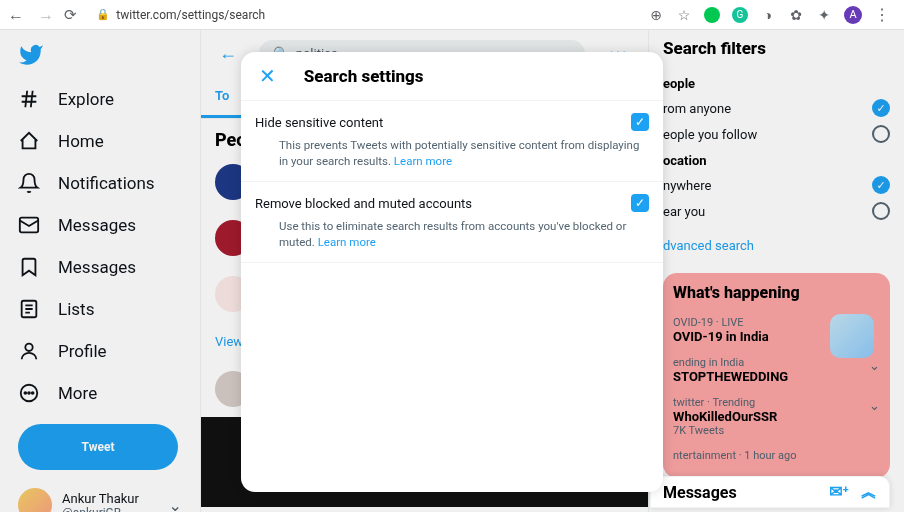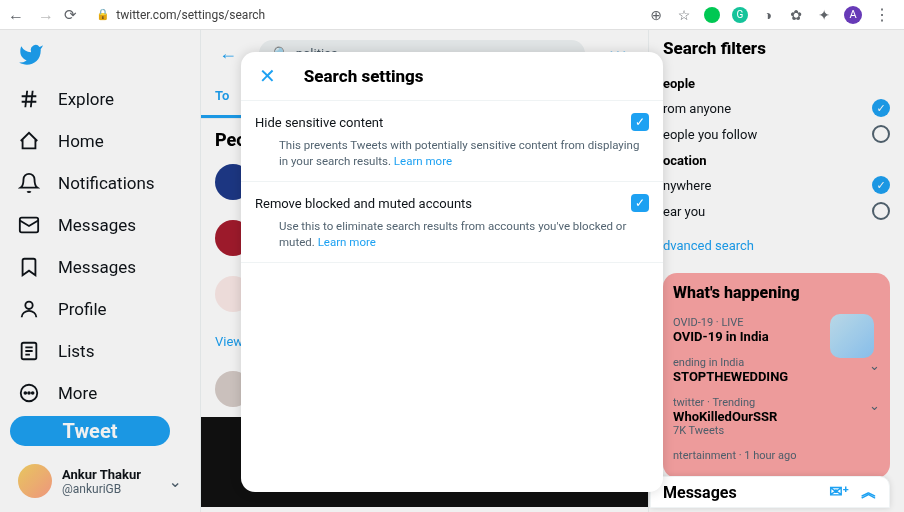--- a/index.html
+++ b/index.html
@@ -25,24 +25,24 @@
   
   .page { display:flex; height: calc(100% - 30px); position: relative; }
   .dim-overlay { position:absolute; top:30px; left:0; right:0; bottom:0; background: rgba(0,0,0,0.06); z-index:5; pointer-events:none; }
   
   
   .sidebar { width: 200px; padding: 6px 8px; display:flex; flex-direction:column; }
   .logo { padding: 6px 10px; }
   .logo svg { width: 26px; height: 26px; fill:#1da1f2; }
   .nav-item { display:flex; align-items:center; gap: 18px; padding: 10px 10px; font-size: 17px; color:#0f1419; cursor:pointer; border-radius: 24px; }
   .nav-item svg { width: 22px; height: 22px; }
-  .tweet-btn { margin: 2px; background:#1da1f2; color:#fff; border:none; padding: 3px 0; width: 160px; font-size: 20px; font-weight:700; border-radius: 28px; cursor:pointer; }
+  .tweet-btn { margin: 10px; background:#1da1f2; color:#fff; border:none; padding: 16px 0; width: 160px; font-size: 12px; font-weight:700; border-radius: 28px; cursor:pointer; }
   .profile-pill { margin-top:auto; display:flex; align-items:center; gap:10px; padding:8px 10px; cursor:pointer; }
   .profile-pill .avatar { width:34px;height:34px;border-radius:50%;background:linear-gradient(135deg,#f6d365,#fda085); }
-  .profile-pill .name { font-weight:700; font-size:13px; color:#0f1419; }
+  .profile-pill .name { font-weight:400; font-size:13px; color:#0f1419; }
   .profile-pill .handle { font-size:12px; color:#536471; }
   .profile-pill .chev { margin-left:auto; color:#536471; font-size:16px; }
 
   
   .main { flex:1; border-left:1px solid #eff3f4; border-right:1px solid #eff3f4; position:relative; }
   .main-header { display:flex; align-items:center; gap:16px; padding:8px 12px; }
   .back-arrow { color:#1da1f2; font-size:18px; cursor:pointer; padding:4px 6px; }
   .search-box { flex:1; background:#eff3f4; border-radius:20px; padding:6px 14px; font-size:13px; color:#536471;}
   .dots3 { color:#1da1f2; letter-spacing:1px; padding:0 8px; cursor:pointer; }
   .tabs { display:flex; border-bottom:1px solid #eff3f4; }
@@ -150,31 +150,31 @@
         <span>Messages</span>
       </div>
     <div class="nav-item">
         <svg viewBox="0 0 24 24" fill="none" stroke="#0f1419" stroke-width="2">
           <path d="M19 21l-7-5-7 5V5a2 2 0 0 1 2-2h10a2 2 0 0 1 2 2z"></path>
         </svg>
         <span>Messages</span>
       </div>
     <div class="nav-item">
         <svg viewBox="0 0 24 24" fill="none" stroke="#0f1419" stroke-width="2">
+          <rect x="4" y="3" width="16" height="18" rx="2"></rect>
+          <path d="M8 8h8M8 12h8M8 16h5"></path>
+        </svg>
+        <span>Lists</span>
+      </div>
+    <div class="nav-item">
+        <svg viewBox="0 0 24 24" fill="none" stroke="#0f1419" stroke-width="2">
           <circle cx="12" cy="8" r="4"></circle>
           <path d="M4 21c0-4 4-7 8-7s8 3 8 7"></path>
         </svg>
         <span>Profile</span>
-      </div>
-    <div class="nav-item">
-        <svg viewBox="0 0 24 24" fill="none" stroke="#0f1419" stroke-width="2">
-          <rect x="4" y="3" width="16" height="18" rx="2"></rect>
-          <path d="M8 8h8M8 12h8M8 16h5"></path>
-        </svg>
-        <span>Lists</span>
       </div>
     <div class="nav-item">
         <svg viewBox="0 0 24 24" fill="none" stroke="#0f1419" stroke-width="2">
           <circle cx="12" cy="12" r="9"></circle>
           <circle cx="8" cy="12" r="1"></circle>
           <circle cx="12" cy="12" r="1"></circle>
           <circle cx="16" cy="12" r="1"></circle>
         </svg>
         <span>More</span>
       </div>

